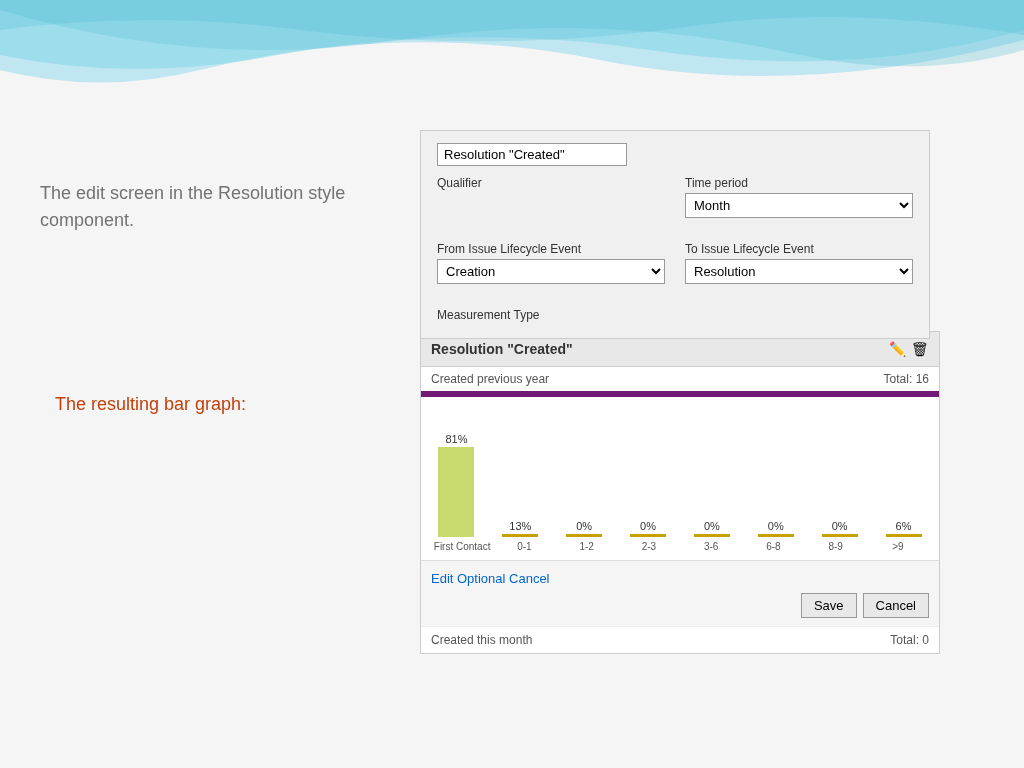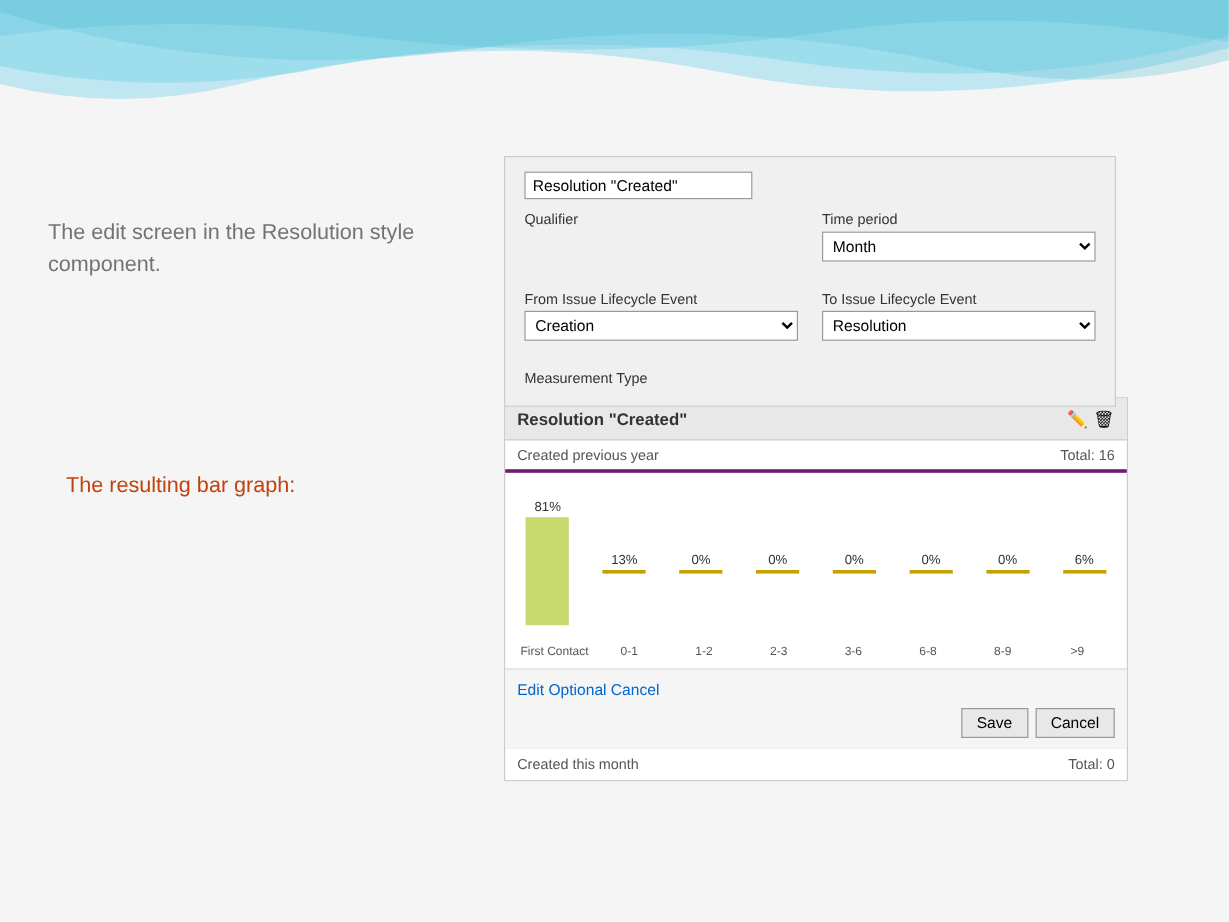--- a/index.html
+++ b/index.html
@@ -157,30 +157,30 @@
       justify-content: center;
       font-size: 14px;
     }
 
     .widget-subtitle {
       display: flex;
       justify-content: space-between;
       padding: 5px 10px;
       font-size: 12px;
       color: #555;
-      border-bottom: 3px solid #701a75;
+      border-bottom: 6px solid #701a75;
     }
 
     
     .bar-chart-area {
       padding: 10px 10px 0 10px;
       height: 140px;
       position: relative;
       display: flex;
-      align-items: center;
+      align-items: flex-end;
       gap: 13px;
     }
 
     .bar-group {
       display: flex;
       flex-direction: column;
       align-items: center;
       flex: 1;
     }
 

